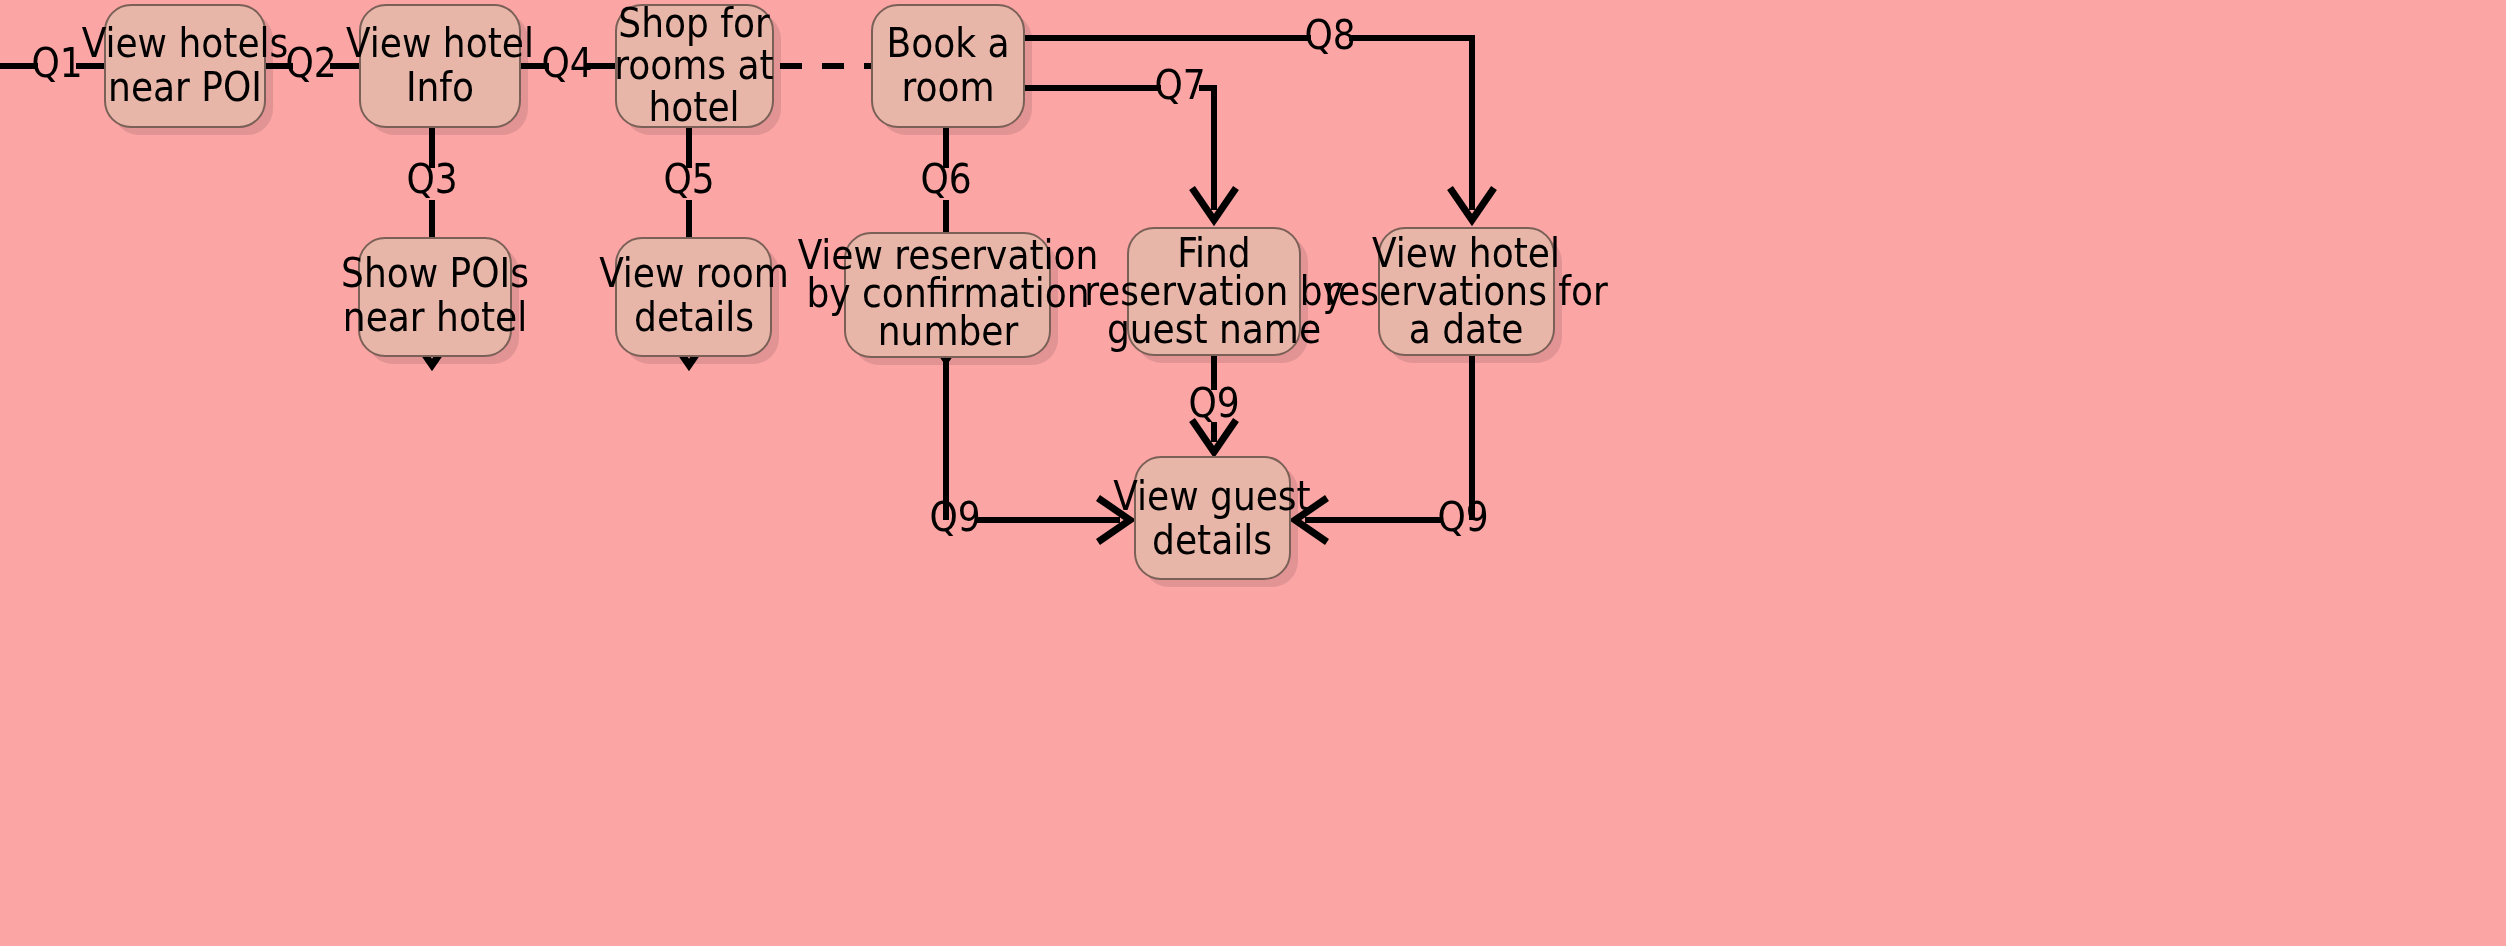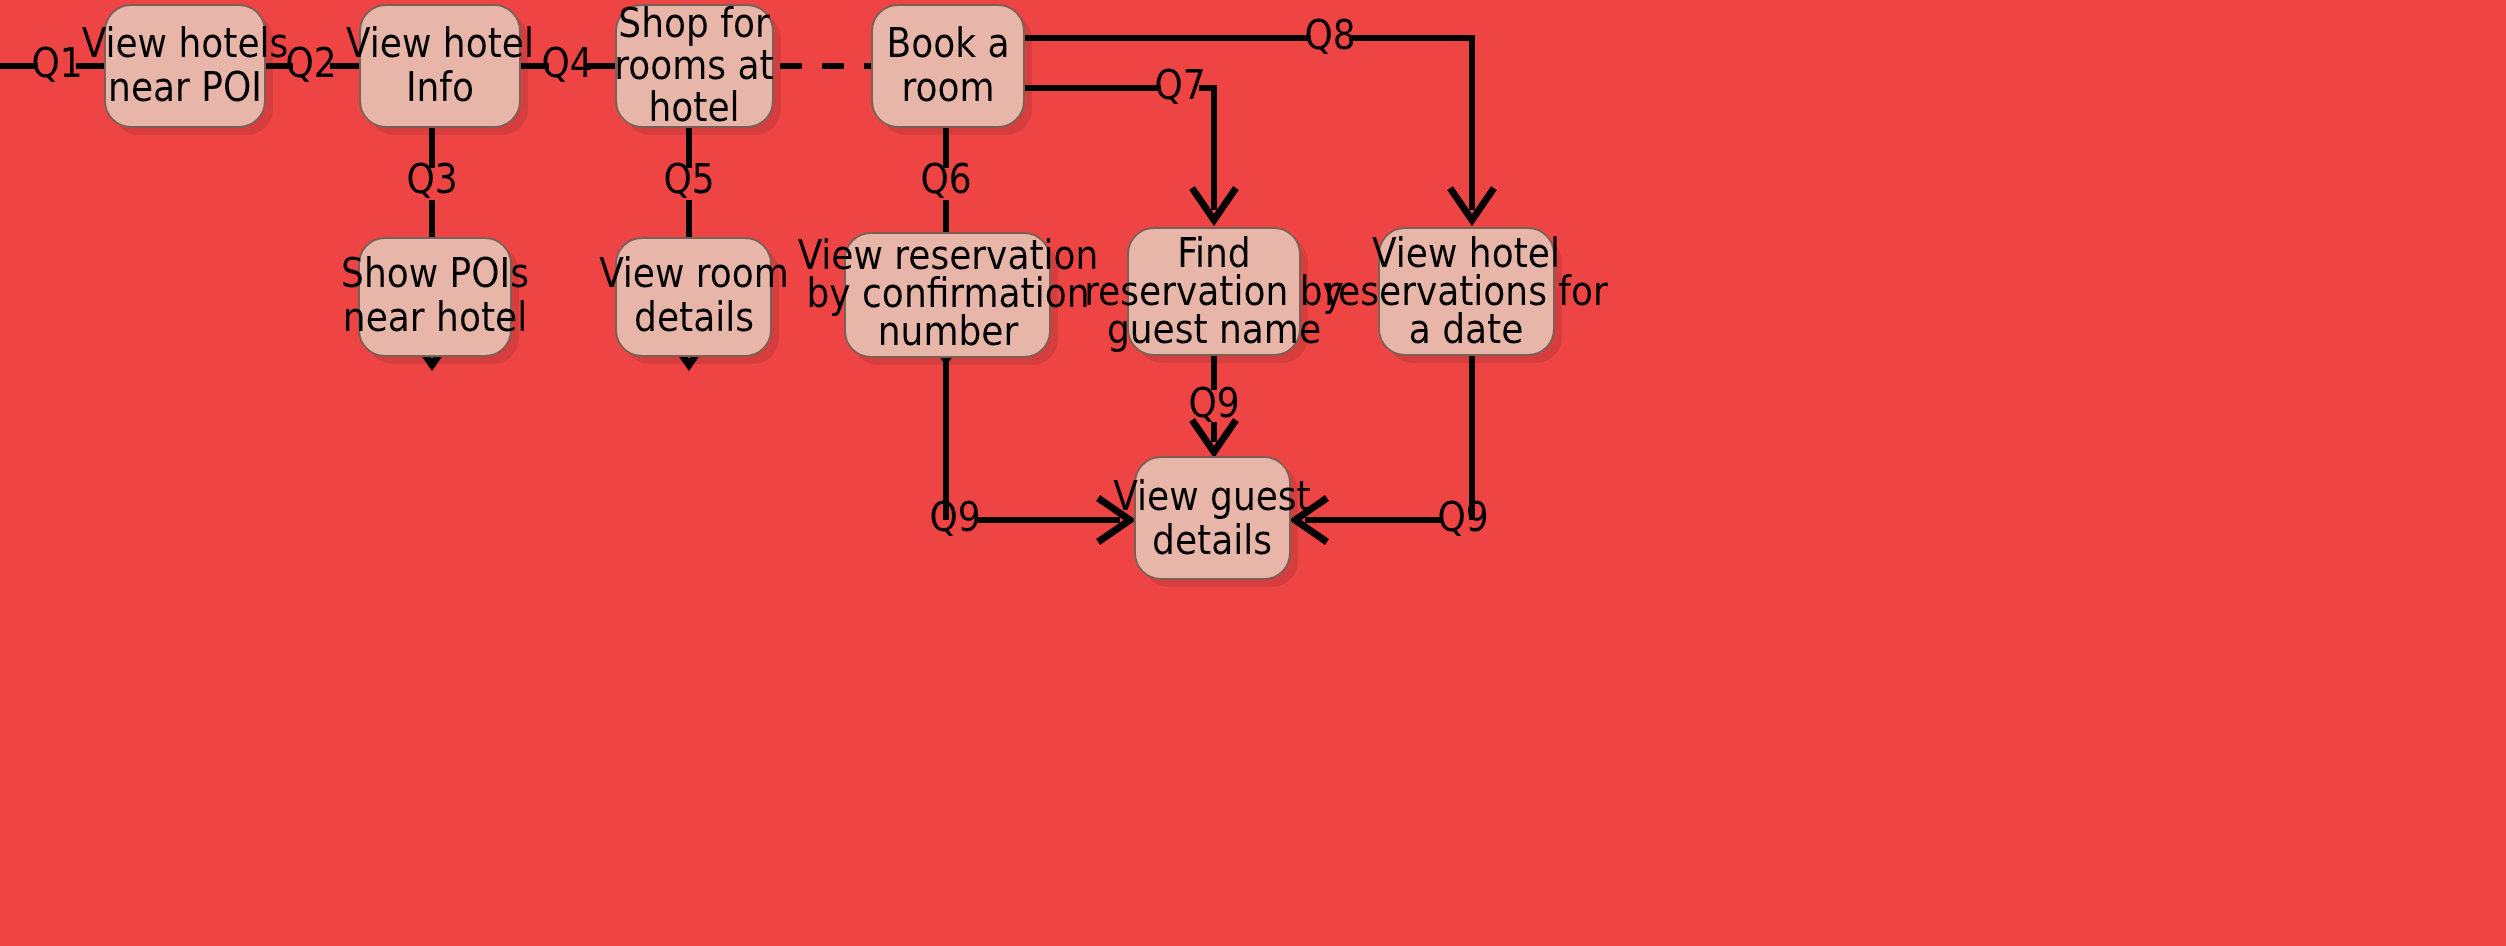--- a/index.html
+++ b/index.html
@@ -4,21 +4,21 @@
 <style>
   html, body {
     margin: 0;
     padding: 0;
     background: #ffffff;
   }
   #canvas {
     position: relative;
     width: 2506px;
     height: 946px;
-    background: #ef4444;
+    background: #fca5a5;
     font-family: "DejaVu Sans Condensed", "Liberation Sans", sans-serif;
     overflow: hidden;
   }
   svg#diagram {
     position: absolute;
     left: 0;
     top: 0;
     width: 2506px;
     height: 946px;
   }

